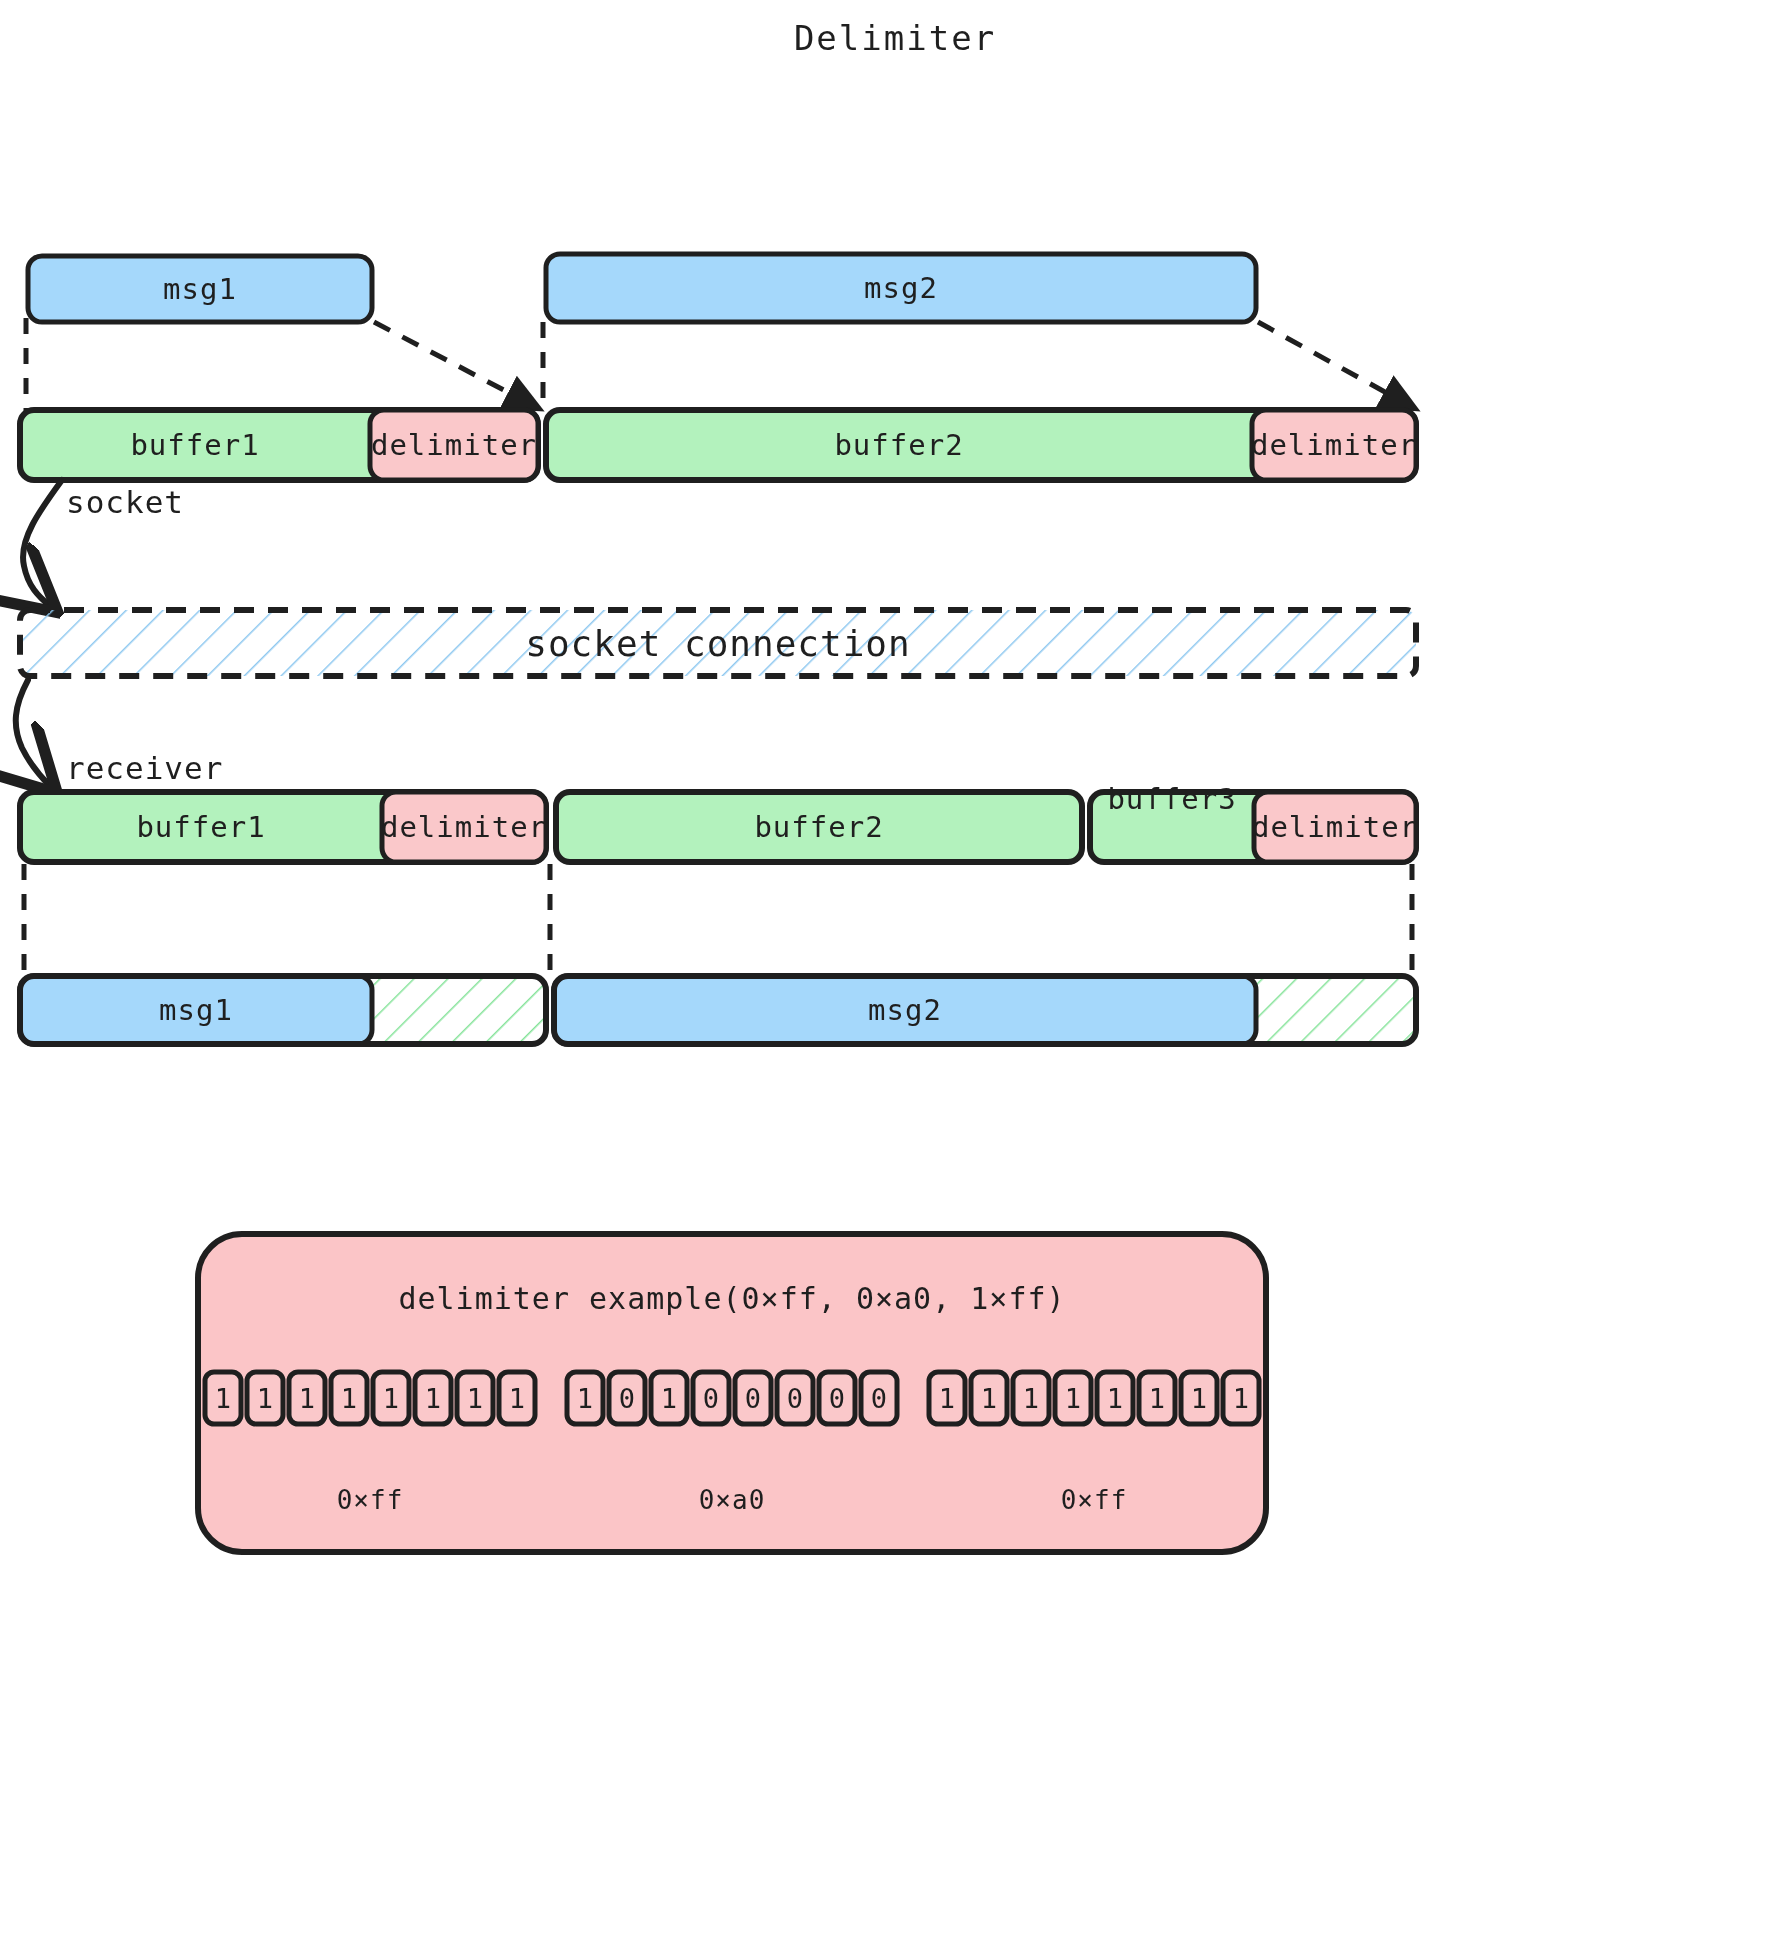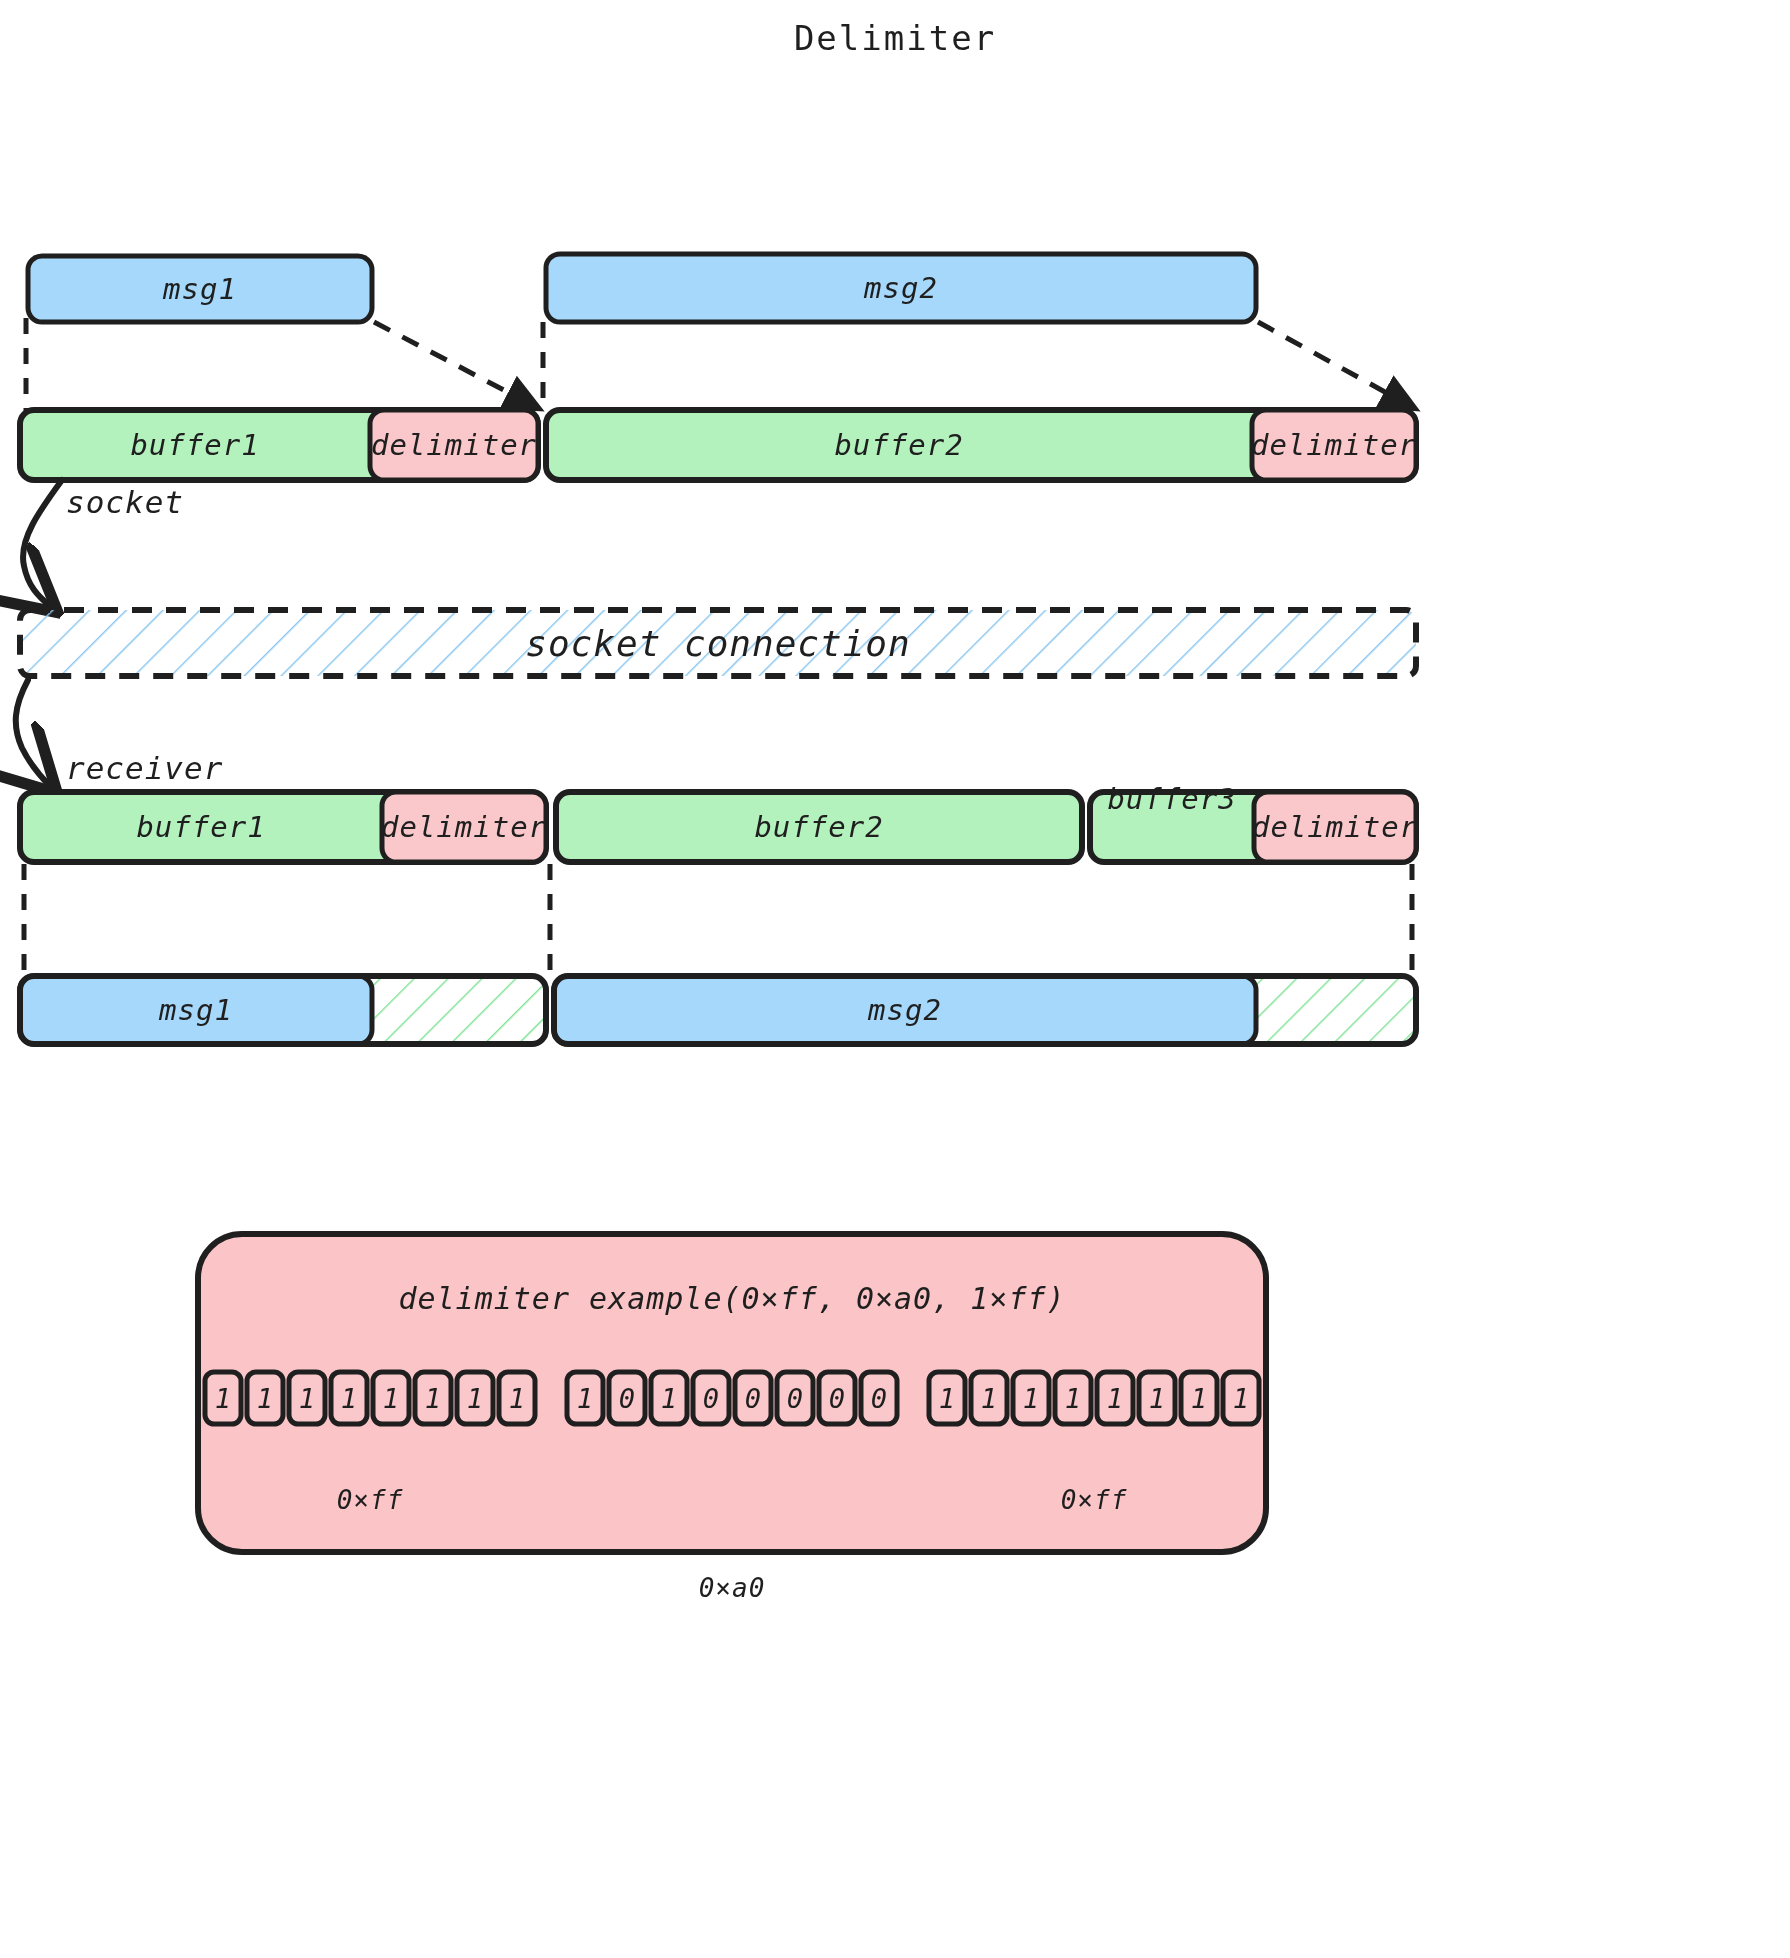--- a/index.html
+++ b/index.html
@@ -5,21 +5,21 @@
   html,body{margin:0;padding:0;background:#fff;}
   body{
     width:1790px;height:1958px;position:relative;overflow:hidden;
     font-family:"DejaVu Sans Mono","Liberation Mono",monospace;
     color:#1f1f1f;
   }
   #diagram{position:absolute;left:0;top:0;width:1790px;height:1958px;}
 
   .lbl{position:absolute;display:flex;align-items:center;justify-content:center;
        font-family:"DejaVu Sans Mono","Liberation Mono",monospace;
-       pointer-events:none;white-space:nowrap;font-style:italic;}
+       pointer-events:none;white-space:nowrap;}
 
   #title{
     position:absolute;left:0;top:18px;width:1790px;text-align:center;
     font-size:34px;letter-spacing:2px;color:#1f1f1f;
     font-family:"DejaVu Sans Mono","Liberation Mono",monospace;
   }
 
   .box-text{font-size:29px;letter-spacing:1px;}
   .flow-text{font-size:31px;letter-spacing:1px;}
   .bit-text{font-size:27px;}
@@ -165,15 +165,15 @@
     <div class="lbl bit-text" style="left: 971px; top: 1372px; width: 36px; height: 52px;">1</div>
     <div class="lbl bit-text" style="left: 1013px; top: 1372px; width: 36px; height: 52px;">1</div>
     <div class="lbl bit-text" style="left: 1055px; top: 1372px; width: 36px; height: 52px;">1</div>
     <div class="lbl bit-text" style="left: 1097px; top: 1372px; width: 36px; height: 52px;">1</div>
     <div class="lbl bit-text" style="left: 1139px; top: 1372px; width: 36px; height: 52px;">1</div>
     <div class="lbl bit-text" style="left: 1181px; top: 1372px; width: 36px; height: 52px;">1</div>
     <div class="lbl bit-text" style="left: 1223px; top: 1372px; width: 36px; height: 52px;">1</div>
   </div>
 <div id="hex-labels">
     <div class="lbl hex-text" style="left: 185px; top: 1480px; width: 370px; height: 40px;">0×ff</div>
-    <div class="lbl hex-text" style="left: 547px; top: 1568px; width: 370px; height: 40px;">0×a0</div>
+    <div class="lbl hex-text" style="left: 547px; top: 1480px; width: 370px; height: 40px;">0×a0</div>
     <div class="lbl hex-text" style="left: 909px; top: 1480px; width: 370px; height: 40px;">0×ff</div>
   </div>
 
 </body></html>

